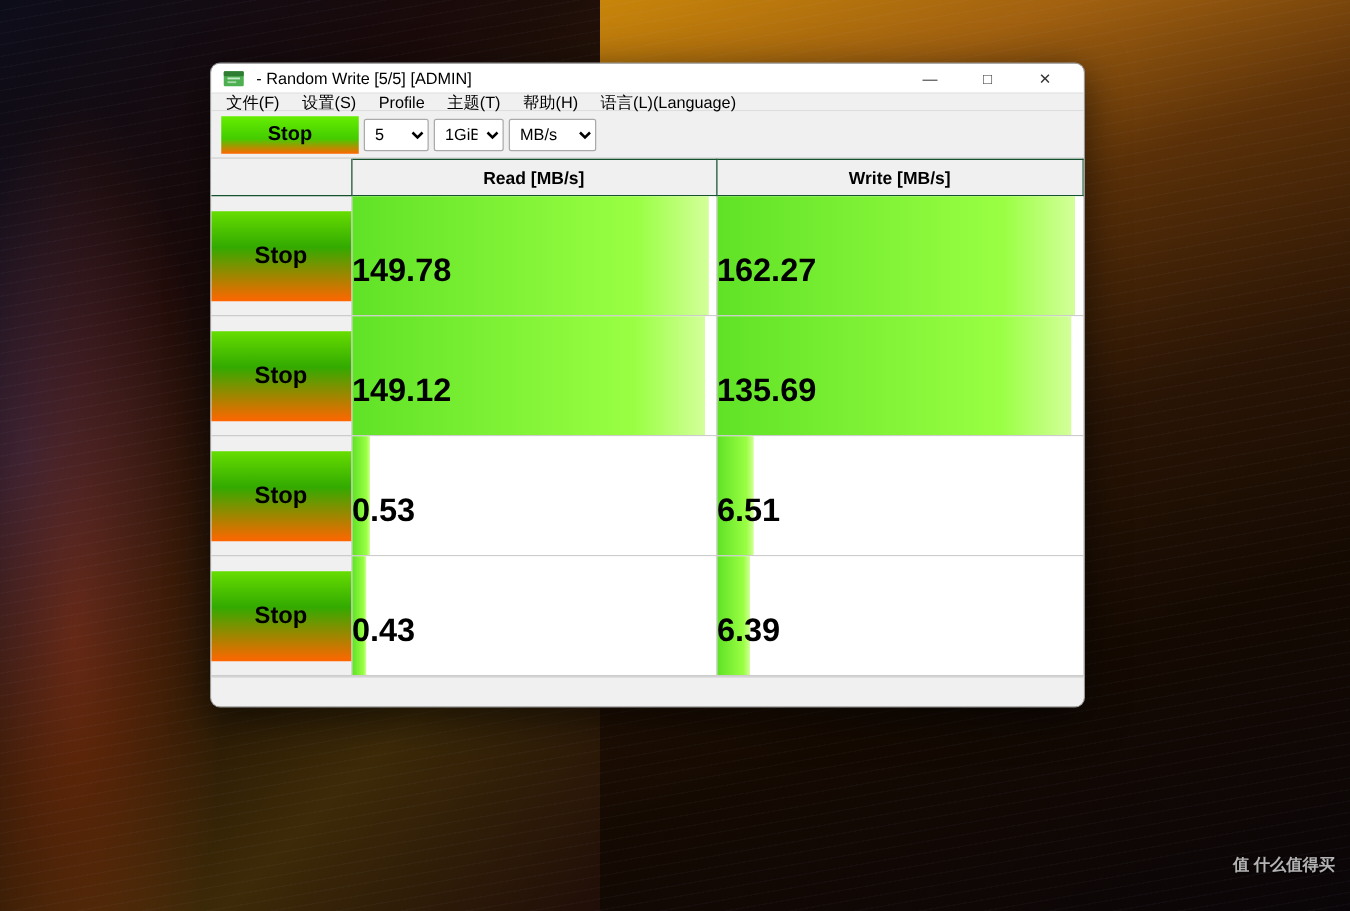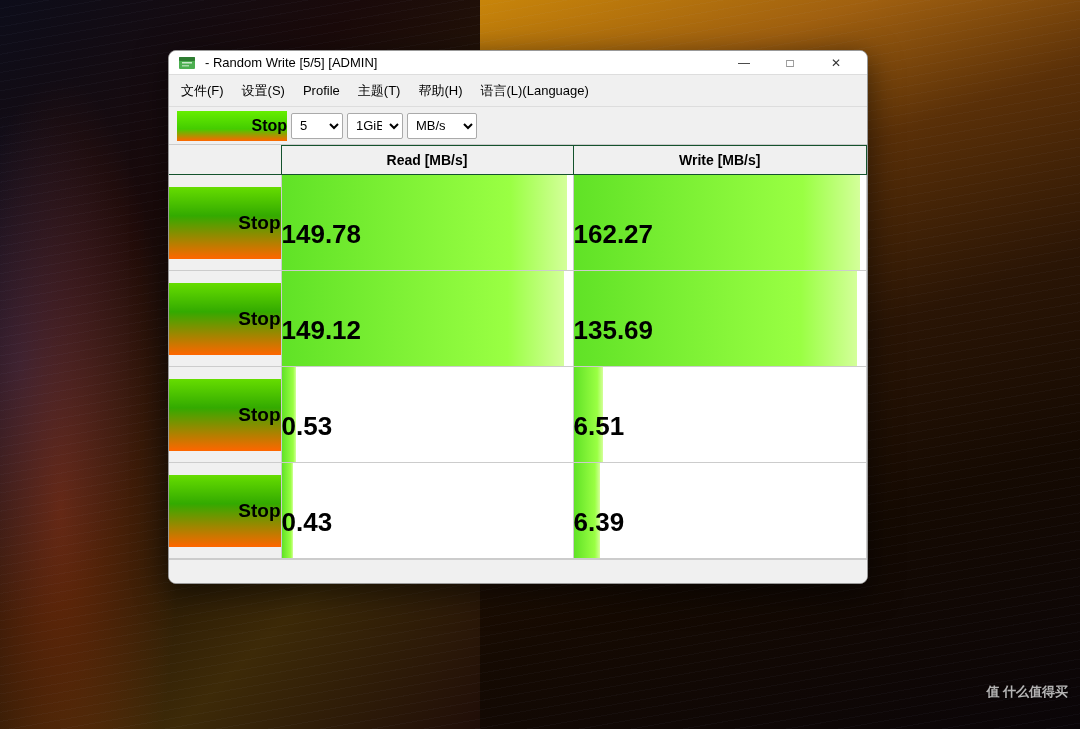--- a/index.html
+++ b/index.html
@@ -118,21 +118,21 @@
       font-size: 12px;
       display: flex;
       align-items: center;
       justify-content: center;
       color: #333;
     }
 
     
     .menubar {
       background: #f0f0f0;
-      height: 32px;
+      height: 14px;
       display: flex;
       align-items: center;
       padding: 0 4px;
       border-bottom: 1px solid #ddd;
       gap: 2px;
     }
 
     .menu-item {
       padding: 2px 8px;
       font-size: 13px;
@@ -197,21 +197,21 @@
     }
 
     .data-row td:first-child {
       border-left: none;
     }
 
     
     .stop-btn {
       display: flex;
       align-items: center;
-      justify-content: flex-end;
+      justify-content: center;
       width: 100%;
       height: 100%;
       min-height: 72px;
       background: linear-gradient(180deg, #66dd00 0%, #33aa00 40%, #ff6600 100%);
       font-size: 19px;
       font-weight: bold;
       color: #000;
       cursor: pointer;
       border: none;
       position: relative;

